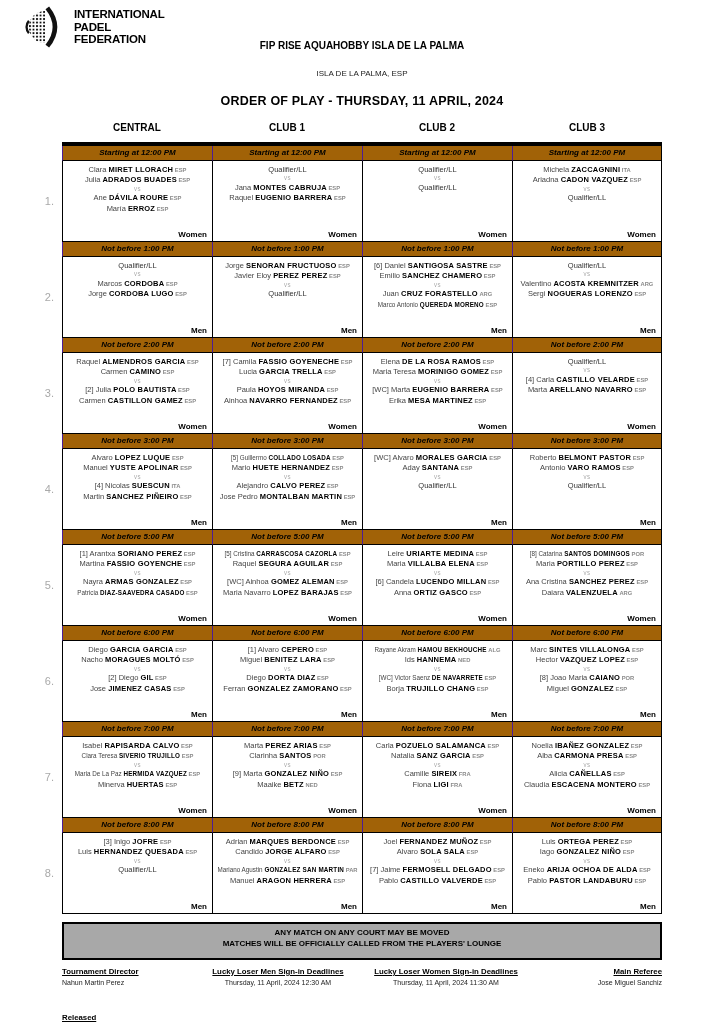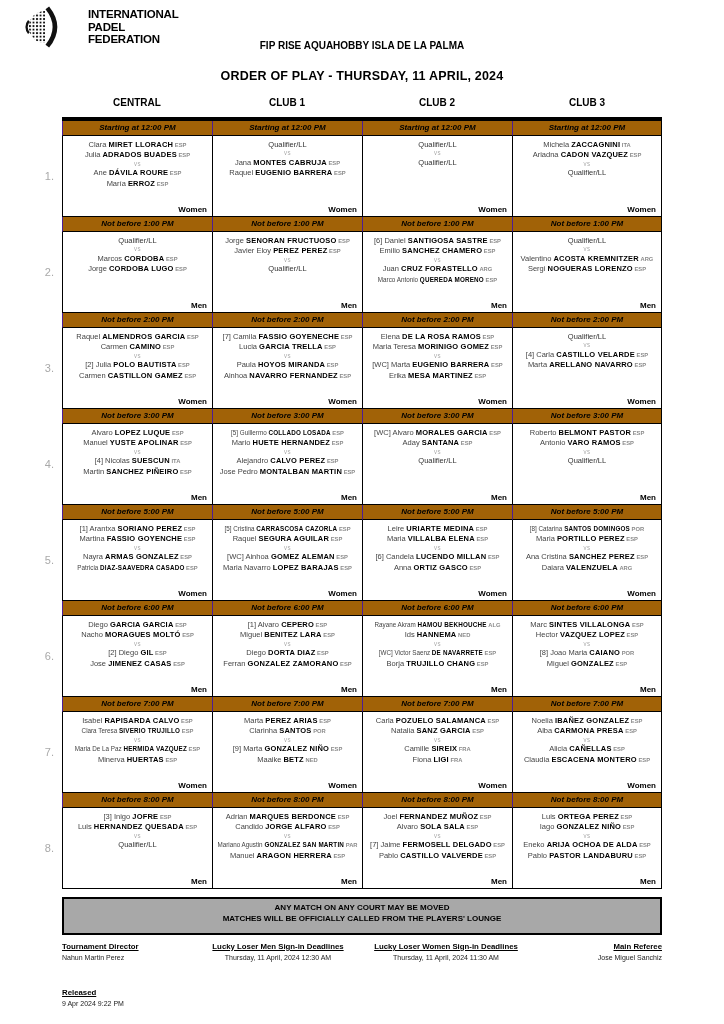--- a/index.html
+++ b/index.html
@@ -2,21 +2,21 @@
 <html><head>
 <meta charset="utf-8">
 <style>
   * { margin:0; padding:0; box-sizing:border-box; }
   html,body { background:#e9e9e9; }
   body { font-family:"Liberation Sans", sans-serif; }
   .sheet { width:724px; height:1024px; background:#fff; position:relative; margin:0 auto; overflow:hidden; padding-top:24px; color:#000; }
   .content { width:600px; margin:0 auto; position:relative; }
 
   
-  .logo { position:absolute; left:22px; top:4px; display:flex; align-items:center; gap:20px; width:190px; }
+  .logo { position:absolute; left:22px; top:4px; display:flex; align-items:center; gap:6px; width:190px; }
   .logo-text { font-weight:bold; font-size:11.5px; line-height:1.08; letter-spacing:-0.2px; }
   .title-block { text-align:center; }
   .evt-title { font-weight:bold; font-size:10px; line-height:1.25; width:270px; margin:16px auto; }
   .evt-loc { font-size:8px; margin-top:4px; color:#222; }
   .evt-dates { font-size:8px; margin-top:4px; color:#222; }
   .order-title { text-align:center; font-weight:bold; font-size:12.5px; margin-top:16px; letter-spacing:0.2px; }
 
   
   .grid { display:grid; grid-template-columns:repeat(4,1fr); }
   .court-row { margin-top:14px; }
@@ -70,20 +70,21 @@
     </svg>
     <div class="logo-text">
       <div>INTERNATIONAL</div>
       <div>PADEL</div>
       <div>FEDERATION</div>
     </div>
   </div>
 
   <div class="title-block">
     <div class="evt-title">FIP RISE AQUAHOBBY ISLA DE LA PALMA</div>
+    <div class="evt-loc">ISLA DE LA PALMA, ESP</div>
   </div>
 
   <div class="order-title">ORDER OF PLAY - THURSDAY, 11 APRIL, 2024</div>
 
   <div class="content">
     <div class="grid court-row">
       <div class="court-cell">CENTRAL</div>
       <div class="court-cell">CLUB 1</div>
       <div class="court-cell">CLUB 2</div>
       <div class="court-cell">CLUB 3</div>

